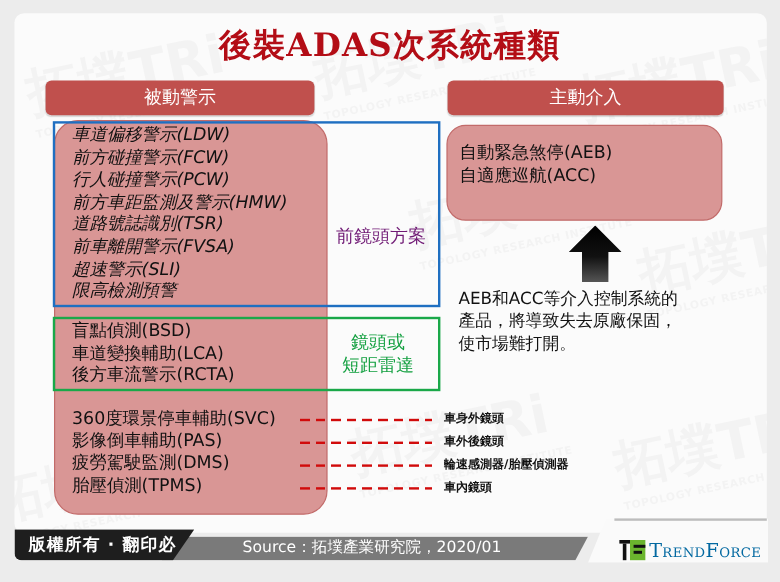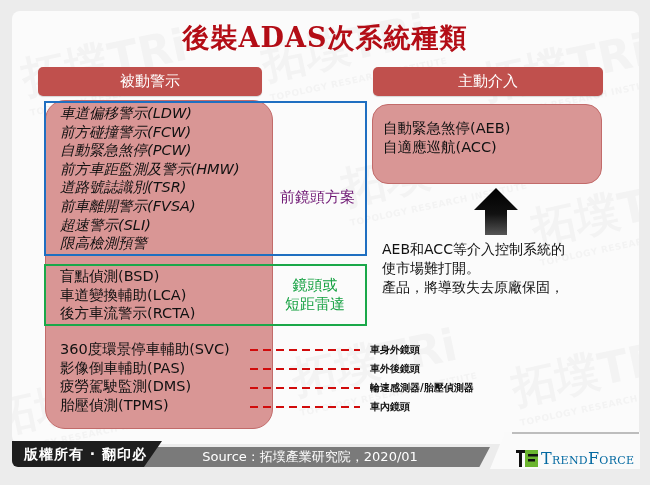--- a/index.html
+++ b/index.html
@@ -156,21 +156,21 @@
 <div class="hdr hdr-passive">被動警示</div>
 <div class="hdr hdr-active">主動介入</div>
 
 <div class="pink pink-main"></div>
 <div class="frame frame-blue"></div>
 <div class="frame frame-green"></div>
 
 <div class="list list-front">
   <div>車道偏移警示(LDW)</div>
   <div>前方碰撞警示(FCW)</div>
-  <div>自動緊急煞停(PCW)</div>
+  <div>行人碰撞警示(PCW)</div>
   <div>前方車距監測及警示(HMW)</div>
   <div>道路號誌識別(TSR)</div>
   <div>前車離開警示(FVSA)</div>
   <div>超速警示(SLI)</div>
   <div>限高檢測預警</div>
 </div>
 <div class="lbl-front">前鏡頭方案</div>
 
 <div class="list list-rear">
   <div>盲點偵測(BSD)</div>
@@ -213,22 +213,22 @@
       <stop offset="0" stop-color="#000"></stop>
       <stop offset="0.55" stop-color="#111"></stop>
       <stop offset="1" stop-color="#555"></stop>
     </linearGradient>
   </defs>
   <polygon points="22,0 44,22 33,22 33,47 11,47 11,22 0,22" fill="url(#ag)"></polygon>
 </svg>
 
 <div class="note">
   <div>AEB和ACC等介入控制系統的</div>
+  <div>產品，將導致失去原廠保固，</div>
   <div>使市場難打開。</div>
-  <div>產品，將導致失去原廠保固，</div>
 </div>
 
 <div class="footer-mid"></div>
 <div class="footer-left">版權所有 · 翻印必究</div>
 <div class="source">Source：拓墣產業研究院，2020/01</div>
 
 <div class="logo-box"></div>
 <div class="logo-line"></div>
 <svg class="logo-mark" viewBox="0 0 22 17">
   <rect x="0" y="0" width="9" height="3" fill="#111"></rect>

